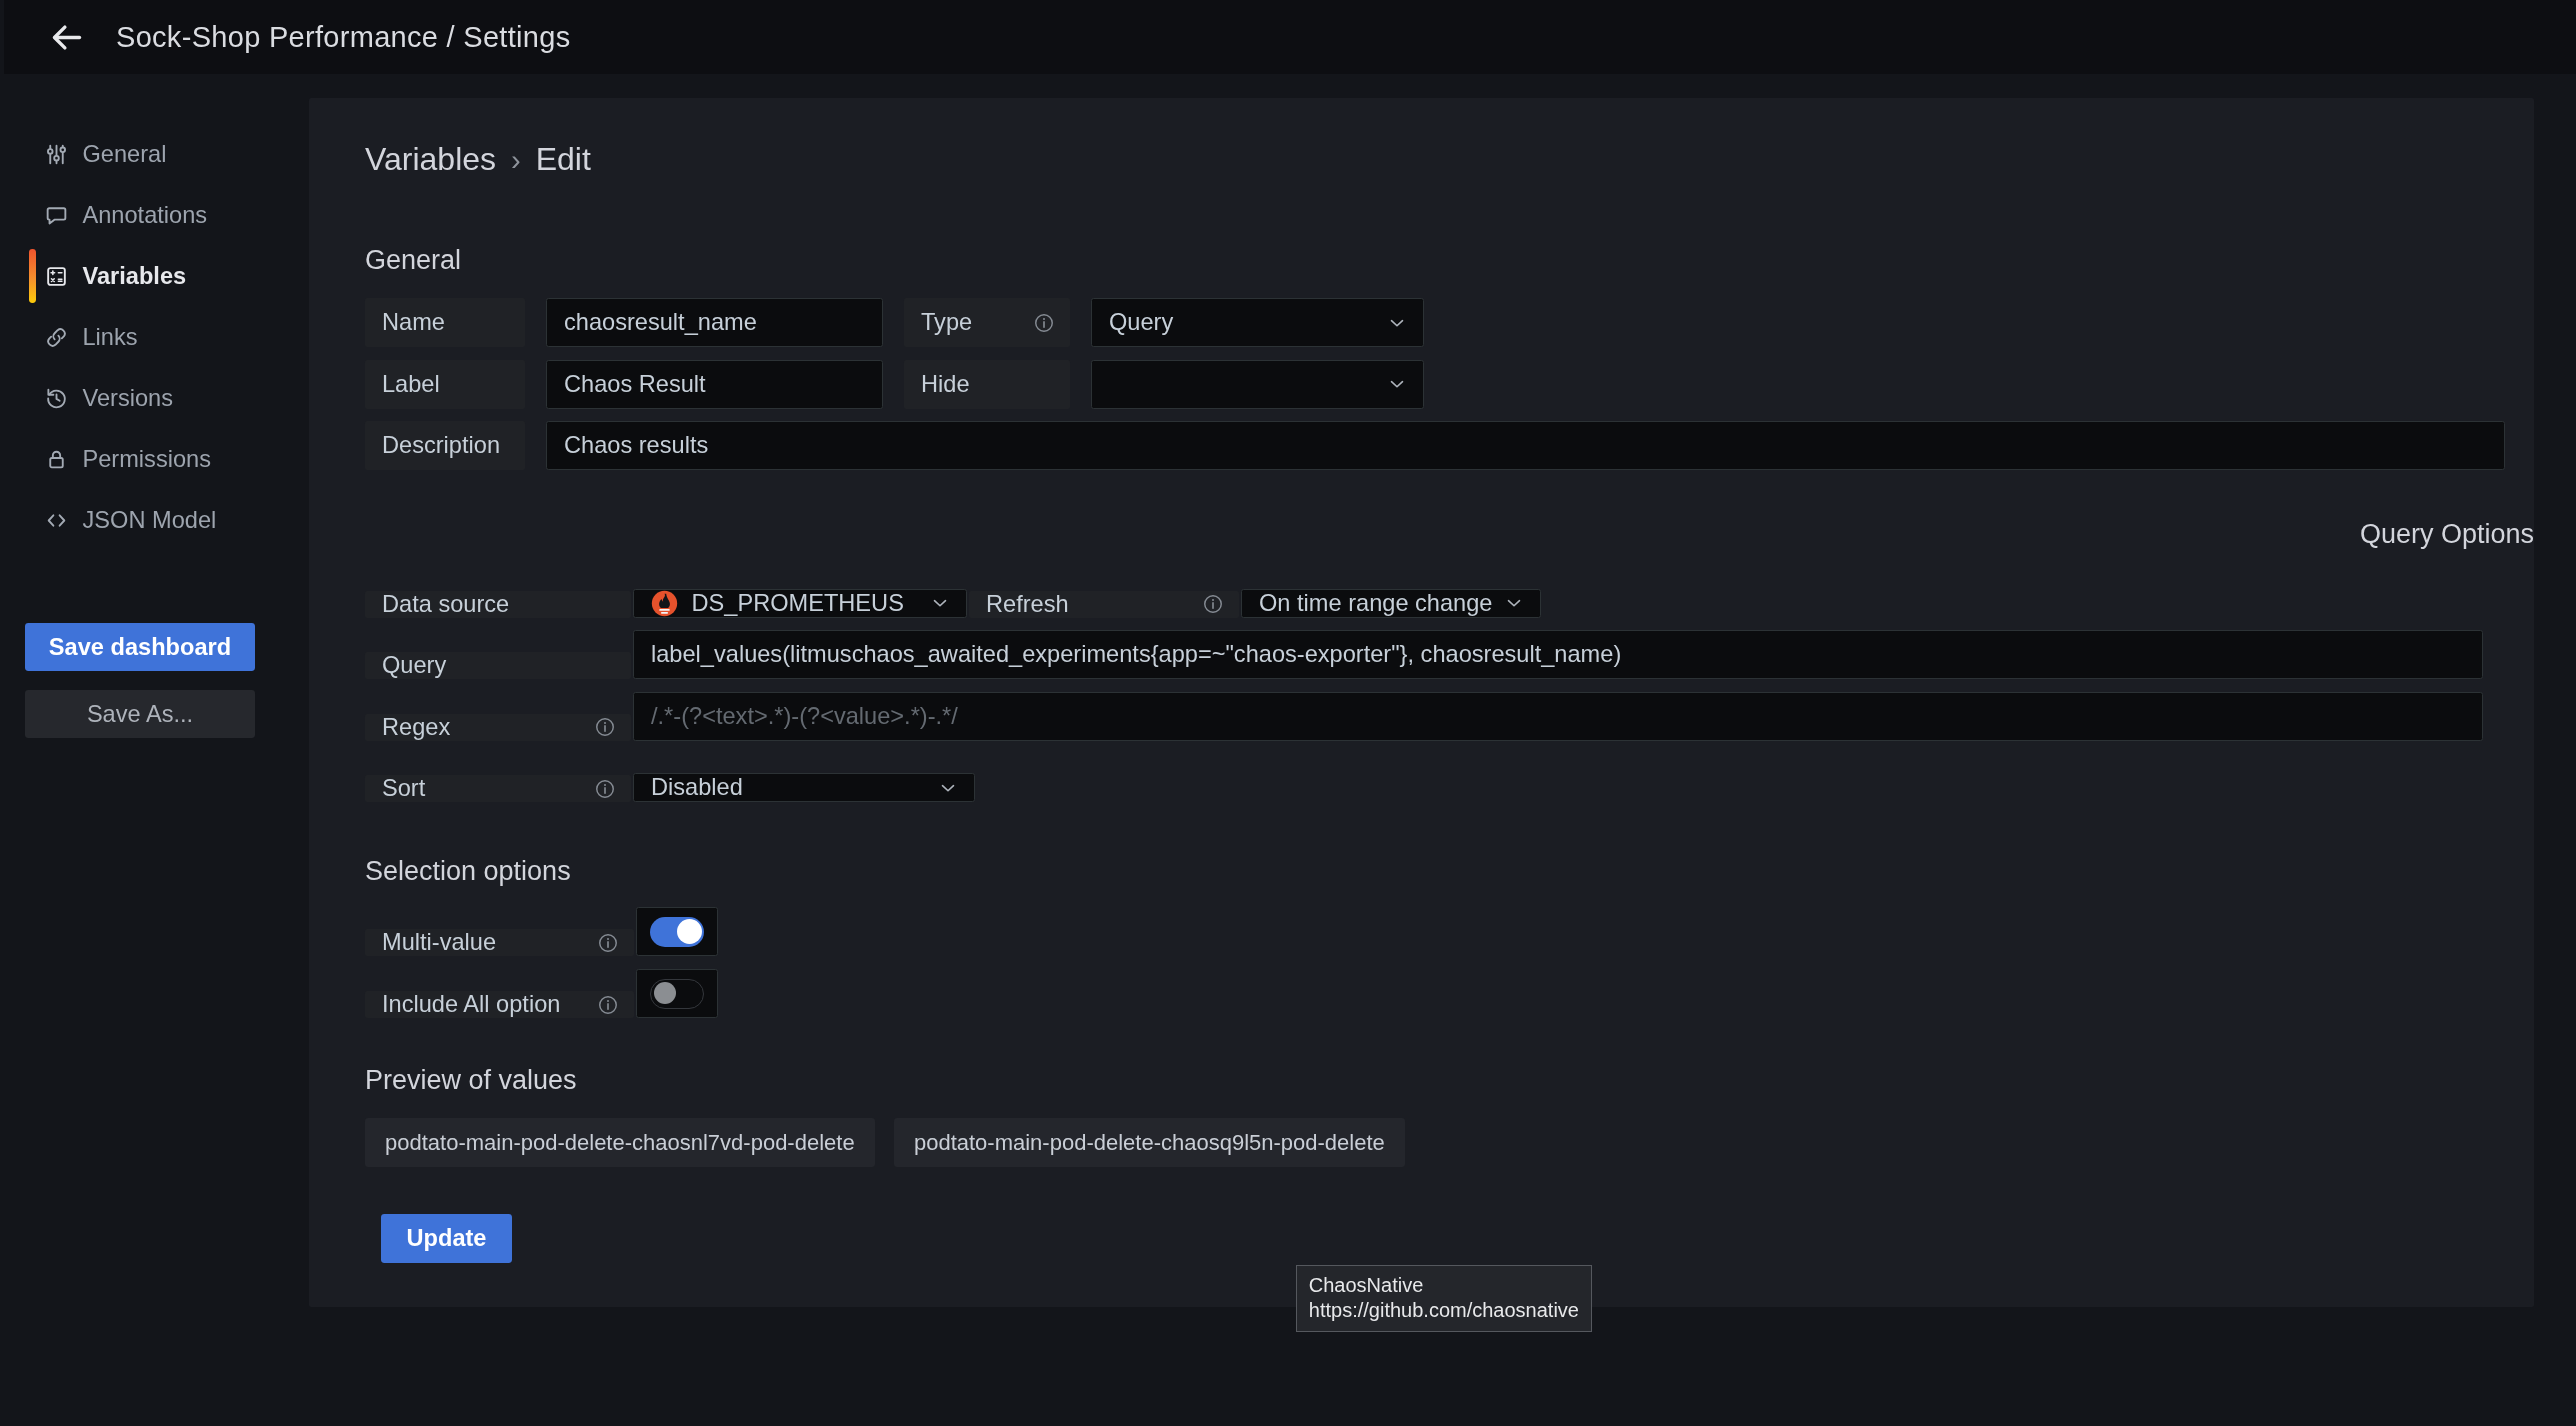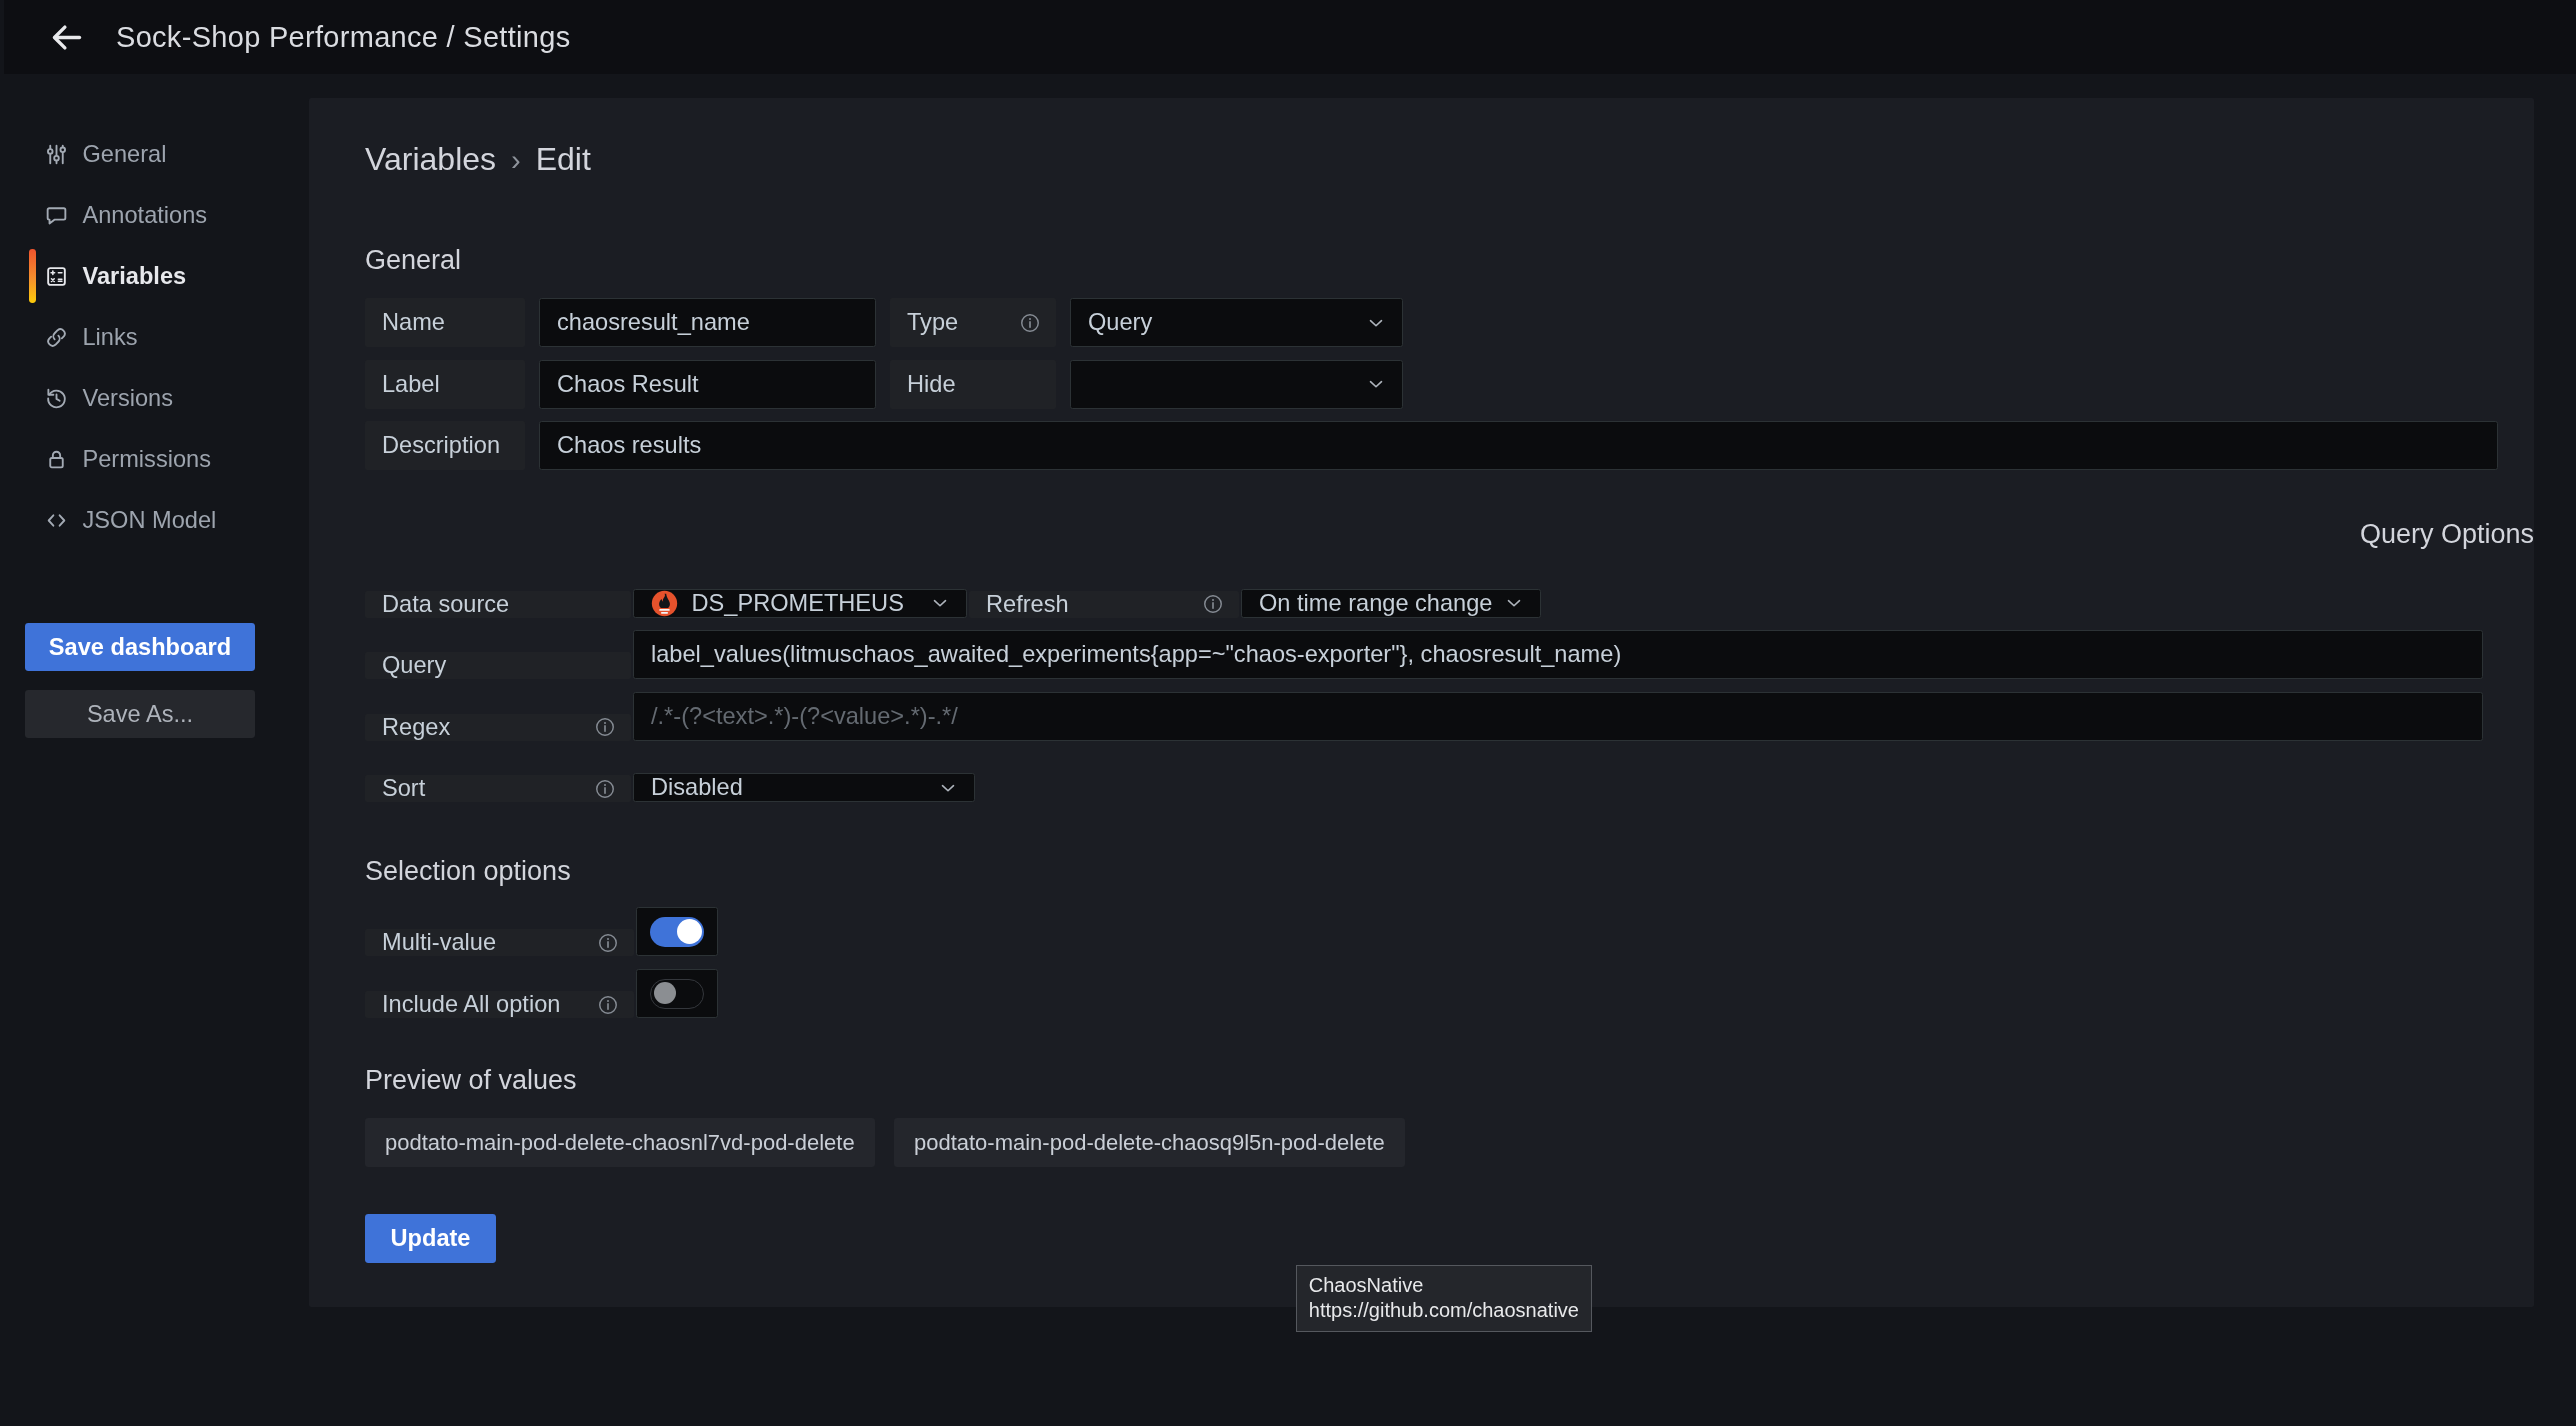--- a/index.html
+++ b/index.html
@@ -50,21 +50,21 @@
   .breadcrumb{display:flex;align-items:center;gap:15px;font-size:32px;color:var(--text-head);height:39px;}
   .breadcrumb .sep{color:#8e939b;font-size:29px;padding-top:1.7px;}
   .sec-head{font-size:27px;color:var(--text-head);}
   .h-general{margin-top:66px;}
   .h-query{margin-top:49px;text-align:right;}
   .h-selection{margin-top:54px;}
   .h-preview{margin-top:47px;}
   .rows{margin-top:22px;}
   .rows.tight{margin-top:18.5px;}
   .rows.sel{margin-top:20px;}
-  .frow{display:flex;gap:14px;height:49px;margin-bottom:12.6px;align-items:stretch;}
+  .frow{display:flex;gap:21px;height:49px;margin-bottom:12.6px;align-items:stretch;}
   .frow.qo{gap:2px;align-items:flex-end;}
   .flabel{background:var(--bg-label);border-radius:2.5px;display:flex;align-items:center;
     padding:0 15px 0 17px;font-size:23.6px;font-weight:500;color:var(--text);}
   .flabel .spacer{flex:1;}
   .w190{width:160px}.w197{width:166px}.w316{width:266px}.w320{width:269px}.w321{width:270px}
   .finput{background:var(--bg-input);border:0.8px solid var(--border);border-radius:2.5px;
     color:var(--text);font-size:23.6px;font-family:inherit;padding:0 17px;height:49px;outline:none;}
   .finput::placeholder{color:var(--placeholder);}
   .fselect{background:var(--bg-input);border:0.8px solid var(--border);border-radius:2.5px;
     display:flex;align-items:center;padding:0 15px 0 17px;font-size:23.6px;color:var(--text);cursor:pointer;}
@@ -81,21 +81,21 @@
   .switch.on .knob{position:absolute;right:2.5px;top:2.5px;width:25px;height:25px;border-radius:50%;background:#ffffff;}
   .switch.off{background:transparent;border:1.7px solid #34373c;}
   .switch.off .knob{position:absolute;left:2.5px;top:2.5px;width:22px;height:22px;border-radius:50%;background:#8b8e92;}
 
   
   .chips{display:flex;gap:19.3px;margin-top:22px;}
   .chip{height:49px;background:var(--bg-chip);border-radius:3.4px;display:flex;align-items:center;
     padding:0 20px;font-size:22px;font-weight:500;color:#c9ced6;}
 
   .update-btn{margin-top:47px;width:131px;height:49px;background:var(--blue);border:none;border-radius:3.4px;
-    color:#fff;font-family:inherit;font-size:23.6px;font-weight:700;display:flex;align-items:center;justify-content:center;cursor:pointer;}
+    color:#fff;font-family:inherit;font-size:23.6px;font-weight:700;display:flex;align-items:center;justify-content:center;cursor:pointer;margin-left:16px;}
 
   
   .tooltip{position:absolute;left:1296px;top:1265px;z-index:20;background:#24262b;border:0.8px solid #55585e;
     padding:6.7px 11.8px 8.4px 11.8px;font-size:20px;line-height:25px;color:#e8e9eb;white-space:nowrap;}
 </style>
 </head>
 <body>
 
 <div class="header">
   <div class="back-btn">

